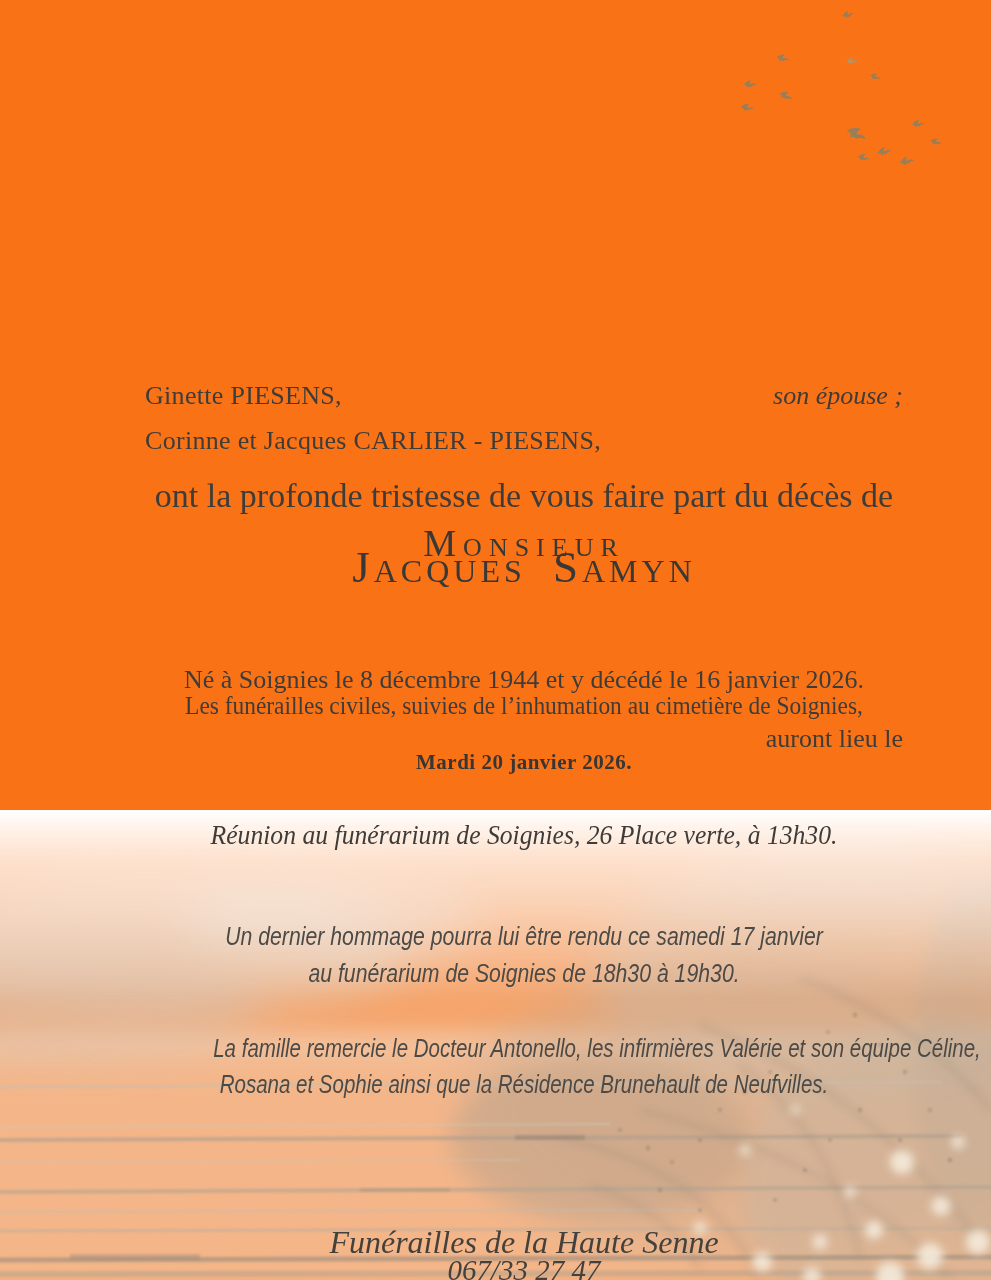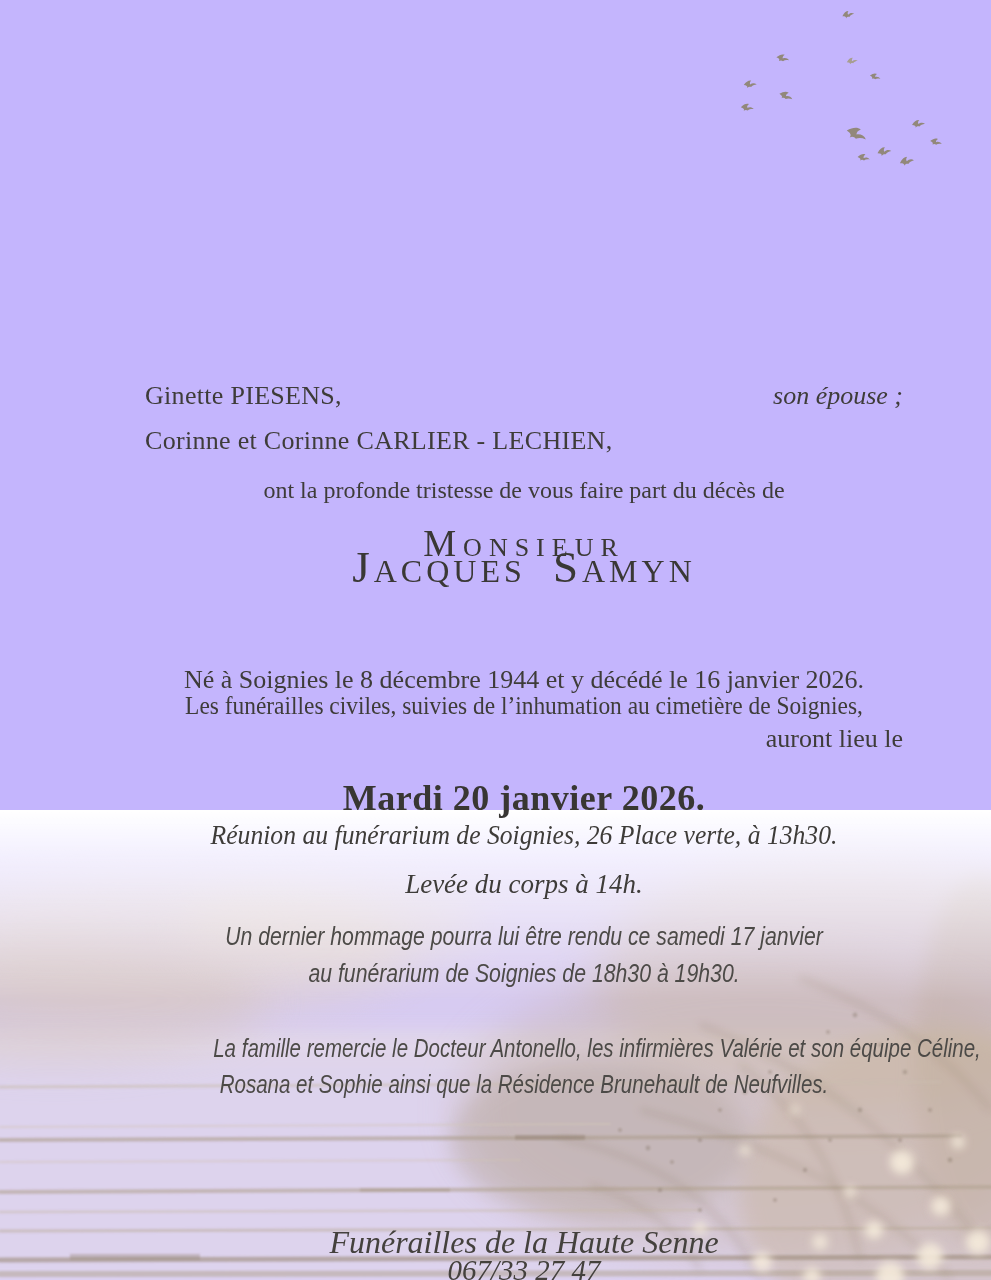--- a/index.html
+++ b/index.html
@@ -1,50 +1,50 @@
 <!DOCTYPE html>
 <html><head>
 <meta charset="utf-8">
 <style>
   html,body { margin:0; padding:0; background:#ffffff; }
   .page {
     position:relative;
     width:991px; height:1280px;
-    background:#c4b5fd;
+    background:#f97316;
     overflow:hidden;
     font-family:"Liberation Serif", serif;
     color:#3e3c39;
   }
   
   .birds-svg { position:absolute; top:0; left:715px; width:276px; height:205px; }
   .photo-svg { position:absolute; left:0; bottom:0; width:991px; height:470px; }
 
   
   .line {
     position:absolute; left:145px; right:88px;
     text-align:center; white-space:nowrap;
   }
   .relatives { position:absolute; left:145px; right:88px; top:381px; }
   .relative-row { display:flex; justify-content:space-between; align-items:baseline; height:33px; margin-bottom:12px; }
   .relative-name { font-size:26px; letter-spacing:.3px; }
   .relative-relation { font-style:italic; font-size:26px;text-align:center; }
 
-  .intro   { top:477px; font-size:24px; }
+  .intro   { top:477px; font-size:34px; }
   .title-monsieur {
     top:522px; font-size:37px; font-variant:small-caps;
     letter-spacing:7px; color:#3a3835;
   }
   .title-name {
     top:541px; font-size:45px; font-variant:small-caps;
     letter-spacing:4px; word-spacing:12px; color:#3a3835;
   }
   .birth    { top:665px; font-size:26px; }
   .funeral1 { top:691px; font-size:26px; transform:scaleX(.9); }
   .funeral2 { top:724px; font-size:26px;text-align:right; }
-  .date     { top:777px; font-size:36px; font-weight:bold; letter-spacing:.5px; color:#383633; }
+  .date     { top:750px; font-size:21px; font-weight:bold; letter-spacing:.5px; color:#383633; }
   .meeting  { top:820px; font-size:27px; font-style:italic; transform:scaleX(.95); }
   .levee    { top:869px; font-size:27px; font-style:italic; }
 
   .sans-it {
     font-family:"Liberation Sans", sans-serif;
     font-style:italic; font-size:25px; color:#4c4a47;
   }
   .tribute1 { top:922px; transform:scaleX(.85); }
   .tribute2 { top:959px; transform:scaleX(.85); }
   .thanks1  { top:1034px; transform:scaleX(.82); }
@@ -181,33 +181,32 @@
       <use href="#bird" transform="translate(182,158) rotate(-15) scale(.72)"></use>
     </g>
   </svg>
 
   <div class="relatives">
     <div class="relative-row">
       <span class="relative-name">Ginette PIESENS,</span>
       <span class="relative-relation">son épouse ;</span>
     </div>
     <div class="relative-row">
-      <span class="relative-name">Corinne et Corinne CARLIER - LECHIEN,</span>
+      <span class="relative-name">Corinne et Jacques CARLIER - PIESENS,</span>
     </div>
   </div>
 
   <div class="line intro">ont la profonde tristesse de vous faire part du décès de</div>
   <div class="line title-monsieur">Monsieur</div>
   <div class="line title-name">Jacques Samyn</div>
   <div class="line birth">Né à Soignies le 8 décembre 1944 et y décédé le 16 janvier 2026.</div>
   <div class="line funeral1">Les funérailles civiles, suivies de l’inhumation au cimetière de Soignies,</div>
   <div class="line funeral2">auront lieu le</div>
   <div class="line date">Mardi 20 janvier 2026.</div>
   <div class="line meeting">Réunion au funérarium de Soignies, 26 Place verte, à 13h30.</div>
-  <div class="line levee">Levée du corps à 14h.</div>
   <div class="line sans-it tribute1">Un dernier hommage pourra lui être rendu ce samedi 17 janvier</div>
   <div class="line sans-it tribute2">au funérarium de Soignies de 18h30 à 19h30.</div>
   <div class="line sans-it thanks1">La famille remercie le Docteur Antonello, les infirmières Valérie et son équipe Céline,</div>
   <div class="line sans-it thanks2">Rosana et Sophie ainsi que la Résidence Brunehault de Neufvilles.</div>
 
   <div class="line footer-name">Funérailles de la Haute Senne</div>
   <div class="line footer-phone">067/33 27 47</div>
 
 </div>
 

